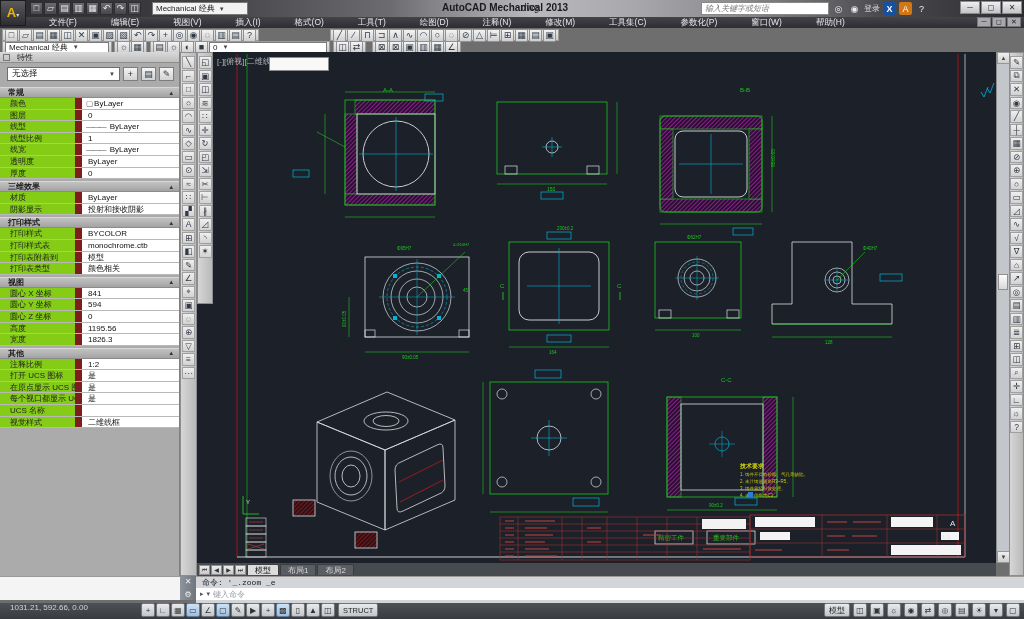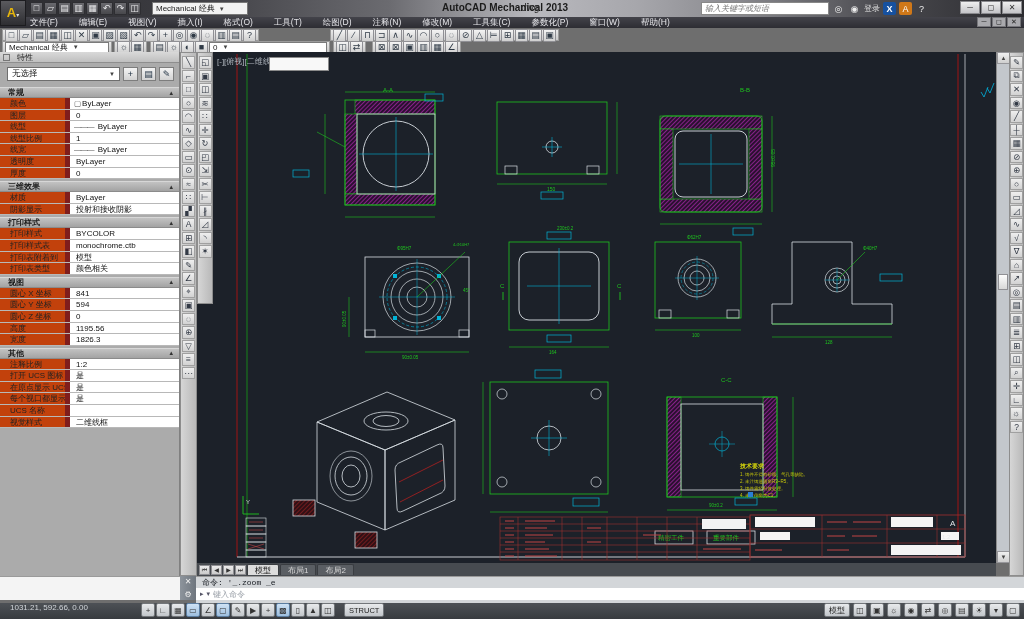--- a/index.html
+++ b/index.html
@@ -27,21 +27,21 @@
   #search-input{width:128px;height:13px;border:1px solid #888;background:#fff;font-size:8px;padding:0 3px;color:#888;font-style:italic}
   .ic-ic{display:inline-flex;width:13px;height:13px;align-items:center;justify-content:center;font-size:9px;color:#eee}
   #exchange-icon{background:#1651a0;color:#fff;font-weight:bold;border-radius:2px}
   #apps-icon{background:#d07818;color:#fff;border-radius:2px}
   #signin-label{color:#ddd;font-size:8px}
   #win-controls{right:2px;top:1px;display:flex;gap:1px}
   .winbtn{width:20px;height:13px;background:linear-gradient(#efefef,#c4c4c8);border:1px solid #8a8a8e;
     font-size:8px;line-height:11px;text-align:center;color:#333}
 
   
-  #menubar{left:0;top:17px;width:1024px;height:11px;background:linear-gradient(#43434a,#2d2d33);display:flex;align-items:flex-start;padding-left:21px;gap:3px}
+  #menubar{left:0;top:17px;width:1024px;height:11px;background:linear-gradient(#43434a,#2d2d33);display:flex;align-items:flex-start;padding-left:40px;gap:16px}
   .mi{color:#e6e6ea;font-size:8.5px;padding:0 9px;line-height:11px}
   #doc-controls{right:3px;top:17px;height:11px;display:flex;gap:1px}
   .docbtn{width:14px;height:10px;background:#a9a9ad;border:1px solid #77777b;font-size:7px;line-height:8px;text-align:center;color:#222}
 
   
   #tbzone{left:0;top:28px;width:1024px;height:24px;background:#6e6e6e}
   .island{position:absolute;display:flex;align-items:center;gap:1px;background:linear-gradient(#e9e9e9,#cbcbcb);
     border:1px solid #9b9b9b;padding:0 2px;height:12px}
   .mini-combo{display:inline-flex;align-items:center;height:11px;background:#fff;border:1px solid #7b7b7b;color:#222;
     padding:0 3px;gap:5px;font-size:8px}
@@ -54,21 +54,21 @@
   #props-grip{position:absolute;left:3px;top:2px;width:7px;height:7px;border:1px solid #777}
   #selector-row{display:flex;gap:3px;padding:4px 5px 4px 7px}
   #noselection-combo{flex:1;display:flex;align-items:center;height:14px;background:#fff;border:1px solid #6e6e6e;
     padding:0 4px;font-size:8.5px;color:#111;justify-content:space-between}
   .selbtn{width:15px;height:14px;background:linear-gradient(#f4f4f4,#d2d2d2);border:1px solid #7d7d7d;font-size:9px;
     line-height:13px;text-align:center;color:#234}
   .psec-h{height:11px;background:linear-gradient(#c2c2c2,#a3a3a3);border-top:1px solid #d7d7d7;border-bottom:1px solid #8b8b8b;
     display:flex;justify-content:space-between;align-items:center;padding:0 6px 0 8px;font-size:8px;font-weight:bold;color:#1c1c1c;margin-top:2px}
   .psec-h .caret{font-size:7px;color:#333}
   .prow{display:flex;height:11.6px;border-bottom:1px solid #b8b8b8;font-size:8px}
-  .plab{width:70px;background:#c2410c;color:#222;padding-left:10px;line-height:11.5px;border-right:5px solid #7f1d1d;
+  .plab{width:82px;background:#84cc16;color:#222;padding-left:10px;line-height:11.5px;border-right:7px solid #7f1d1d;
     white-space:nowrap;overflow:hidden}
   .pval{flex:1;background:#fff;color:#111;padding-left:4px;line-height:11.5px;white-space:nowrap;overflow:hidden}
   .pico{font-style:normal;letter-spacing:-1px;color:#555;margin-right:2px;font-size:7.5px}
 
   
   .vstrip{background:linear-gradient(90deg,#d6d6d6,#b9b9b9);border:1px solid #8d8d8d;display:flex;flex-direction:column;align-items:center;padding-top:2px;gap:0}
   .vti{display:flex;width:13px;height:12.5px;align-items:center;justify-content:center;font-size:8.5px;color:#333a46;
     background:linear-gradient(#efefef,#d2d2d2);border:1px solid #a0a0a0;margin-top:1px}
   #stripA{left:180px;top:52px;width:17px;height:524px}
   #stripB{left:0px;top:0px;width:16px;height:252px;z-index:4}
@@ -104,21 +104,21 @@
   #cmd-input{left:196px;top:588px;width:828px;height:12px;background:#ffffff;display:flex;align-items:center;gap:3px;padding-left:4px}
   #cmd-input .kbd{font-size:7px;color:#556}
   #cmd-placeholder{font-size:8px;color:#9aa0a8}
 
   
   #statusbar{left:0;top:603px;width:1024px;height:19px;background:linear-gradient(#4d5156,#34373b);display:flex;align-items:flex-start}
   #coords{color:#d3d7dc;font-size:8px;padding:0 10px;width:140px}
   .stgl{display:inline-flex;width:14px;height:14px;align-items:center;justify-content:center;font-size:8px;color:#333;
     background:linear-gradient(#e8eaec,#c2c6ca);border:1px solid #72767a;border-radius:2px;margin-left:1px}
   .stgl.on{background:linear-gradient(#cfe2f4,#9dbede);border-color:#5b7da0}
-  #struct-btn{height:14px;margin-left:9px;padding:0 4px;font-size:7.5px;line-height:13px;color:#222;
+  #struct-btn{height:14px;margin-left:3px;padding:0 4px;font-size:7.5px;line-height:13px;color:#222;
     background:linear-gradient(#e8eaec,#c2c6ca);border:1px solid #72767a;border-radius:2px}
   #status-right{position:absolute;right:4px;display:flex;align-items:center;gap:2px}
   #model-btn{height:14px;padding:0 4px;font-size:8px;line-height:13px;color:#222;background:linear-gradient(#e8eaec,#c2c6ca);
     border:1px solid #72767a;border-radius:2px}
 </style>
 </head>
 <body>
 
 <div id="app">
 

